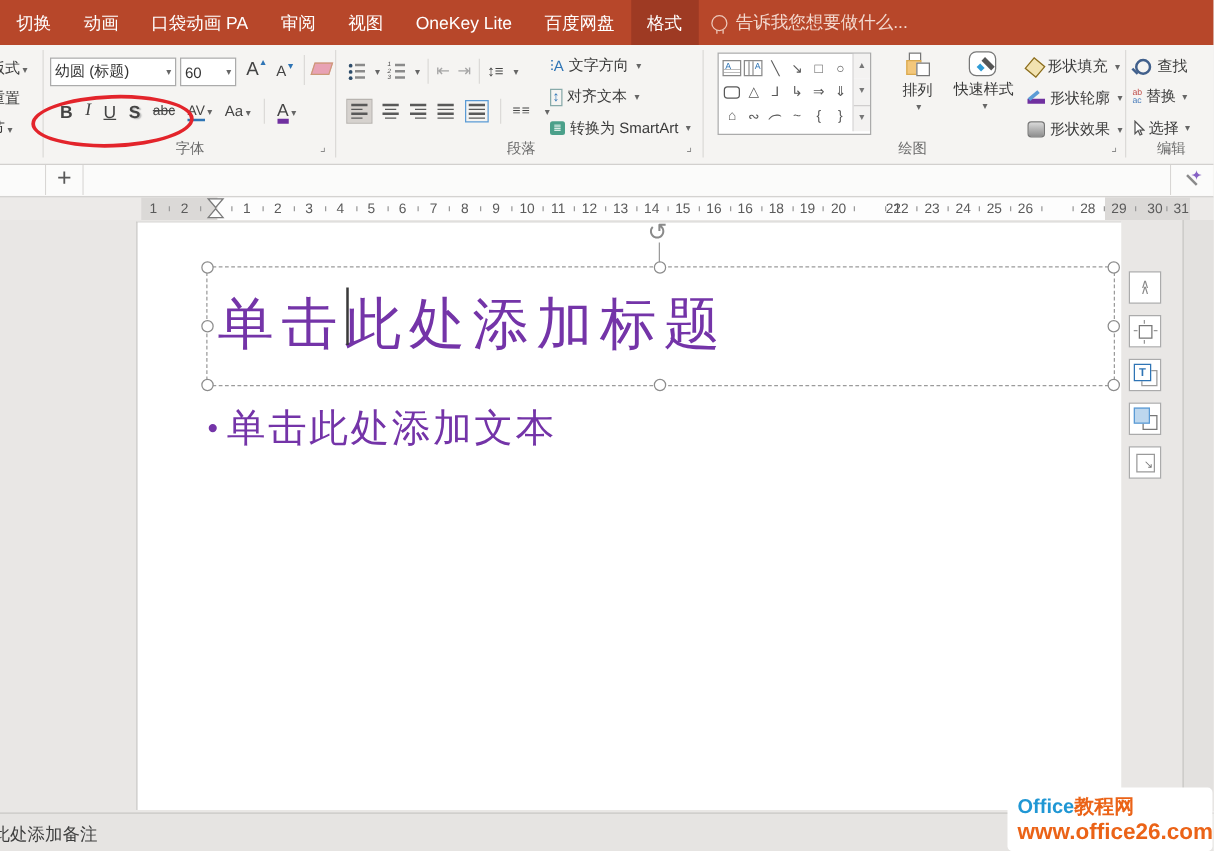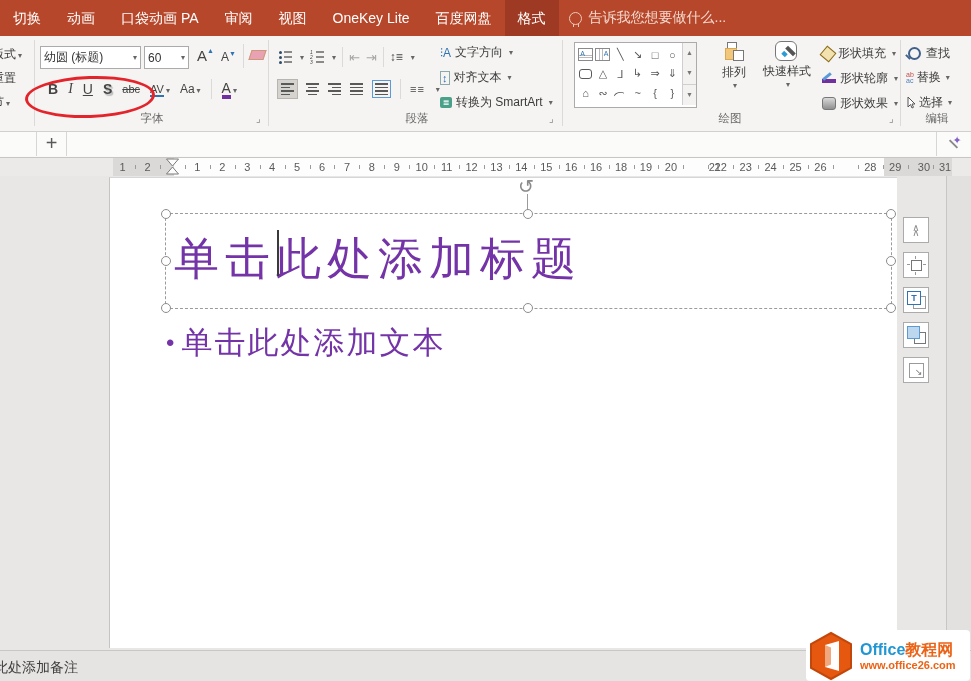--- a/index.html
+++ b/index.html
@@ -56,21 +56,21 @@
   .side-btn{position:absolute;width:26px;height:26px;background:#fff;border:1px solid #ABABAB;box-sizing:border-box;display:flex;align-items:center;justify-content:center;}
   #scrollstrip{position:absolute;left:946px;top:0;width:25px;height:473px;background:#E3E1DF;border-left:1px solid #C8C6C4;}
   .titletext{position:absolute;color:#7434A8;font-size:45px;letter-spacing:6px;white-space:nowrap;}
   .bodytext{position:absolute;color:#7434A8;font-size:31px;letter-spacing:2px;white-space:nowrap;display:flex;align-items:center;}
   .caret{position:absolute;width:1.5px;height:46px;background:#3a3a3a;}
   
   #statusbar{position:absolute;left:0;top:650px;width:971px;height:31px;background:#E6E4E2;border-top:1px solid #C9C7C5;font-size:14px;color:#3f3f3f;}
   
   #logo{position:absolute;left:806px;top:630px;width:164px;height:51px;background:#fff;border-radius:4px;display:flex;align-items:center;}
   .lg1{font-size:16px;font-weight:bold;line-height:19px;white-space:nowrap;}
-  .lg2{font-size:11px;font-weight:bold;}
+  .lg2{font-size:18px;font-weight:bold;}
   
   .mag{position:relative;width:9px;height:9px;border:2px solid #41608C;border-radius:50%;margin-right:5px;}
   .mag:after{content:"";position:absolute;left:-5px;top:7px;width:6px;height:2px;background:#41608C;transform:rotate(45deg);}
   .pencilbar{display:inline-block;width:14px;height:4px;background:#7030A0;}
   .redellipse{position:absolute;left:25px;top:40px;width:124px;height:36px;border:3px solid #E3242B;border-radius:50%;transform:rotate(-2deg);z-index:9;}
 </style>
 </head>
 <body>
 
 <div id="app">

